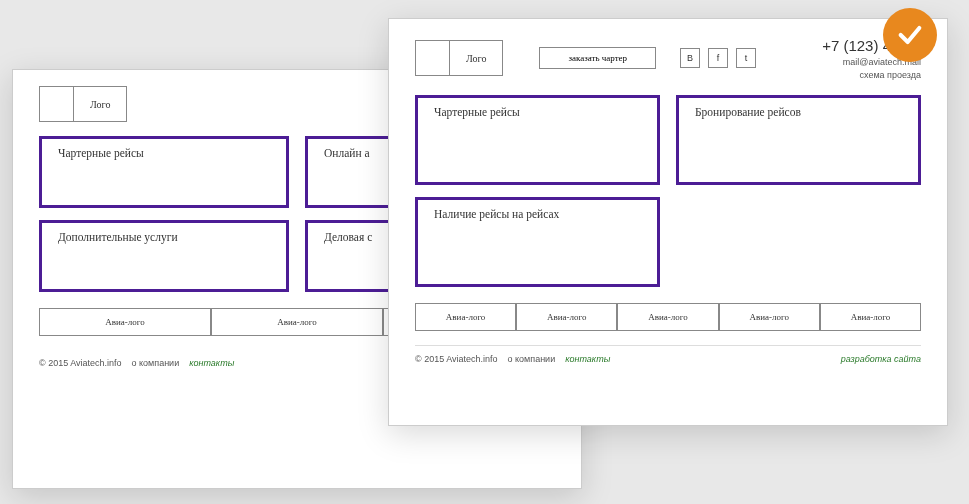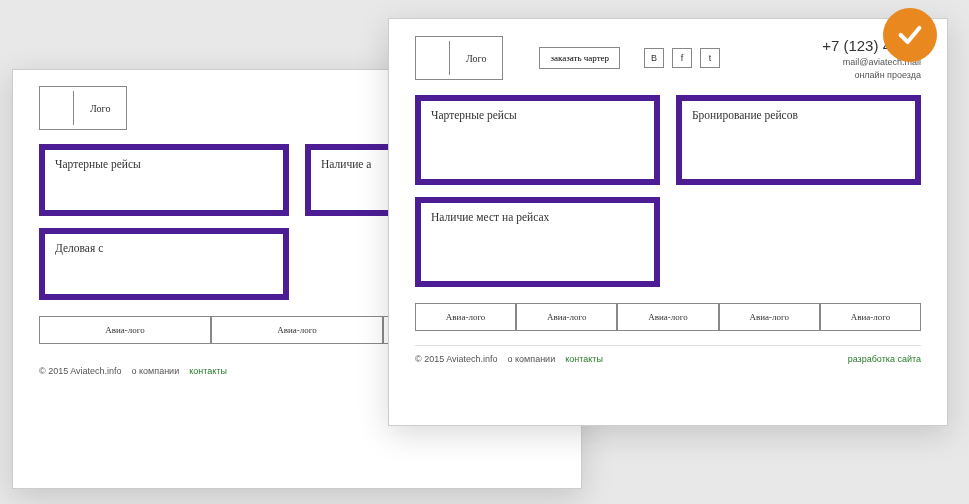--- a/index.html
+++ b/index.html
@@ -37,34 +37,34 @@
   .hdr {
     display: flex;
     align-items: center;
     gap: 8px;
     margin-bottom: 14px;
   }
   .logo-box {
     display: flex;
     align-items: center;
     border: 1px solid #888;
-    height: 44px;
+    height: 36px;
   }
   .logo-sq {
     width: 34px; height: 34px;
     border-right: 1px solid #888;
     margin: 0;
   }
   .logo-txt {
     padding: 0 16px;
     font-size: 10px;
   }
   .order-btn {
     border: 1px solid #888;
-    padding: 5px 10px;
+    padding: 5px 28px;
     font-size: 9px;
     background: #fff;
     font-family: inherit;
     cursor: pointer;
   }
   .soc {
     display: inline-flex;
     align-items: center;
     justify-content: center;
     width: 20px; height: 20px;
@@ -83,22 +83,22 @@
   }
   .contact .phone { font-size: 15px; color: #333; font-weight: 400; }
   
   .grid2 {
     display: grid;
     grid-template-columns: 1fr 1fr;
     gap: 12px 16px;
     margin-bottom: 16px;
   }
   .card {
-    border: 6px solid #4c1d95;
-    padding: 8px 10px;
+    border: 3px solid #4c1d95;
+    padding: 8px 16px;
     font-size: 11.5px;
   }
   .back .card { height: 72px; }
   .front .card { height: 90px; }
   
   .logo-row {
     display: flex;
     margin-bottom: 14px;
   }
   .av-logo {
@@ -112,21 +112,21 @@
   .bottom {
     display: flex;
     align-items: center;
     gap: 10px;
     font-family: Arial, sans-serif;
     font-size: 9px;
     color: #555;
     border-top: 1px solid #ddd;
     padding-top: 8px;
   }
-  .bottom a { color: #2a7a2a; text-decoration: none; cursor: pointer; }
+  .bottom a { color: #2a7a2a; text-decoration: none; cursor: pointer; font-style: italic; }
   .bottom .dev { margin-left: auto; color: #2a7a2a; padding-left: 47px; }
   
   .badge {
     position: absolute;
     right: 32px;
     top: 8px;
     width: 54px; height: 54px;
     border-radius: 50%;
     background: #e8881e;
     display: flex;
@@ -148,21 +148,22 @@
     <div class="logo-box">
       <div class="logo-sq"></div>
       <span class="logo-txt">Лого</span>
     </div>
     <span class="spacer"></span>
     <button class="order-btn">заказать чартер</button>
     <span class="soc">В</span>
   </div>
   <div class="grid2">
     <div class="card"><span>Чартерные рейсы</span></div>
-    <div class="card cut"><span>Наличие а</span></div>
+    <div class="card cut"><span>Онлайн а</span></div>
+    <div class="card"><span>Дополнительные услуги</span></div>
     <div class="card cut"><span>Деловая с</span></div>
   </div>
   <div class="logo-row">
     <div class="av-logo">Авиа-лого</div>
     <div class="av-logo">Авиа-лого</div>
     <div class="av-logo">Авиа-лого</div>
   </div>
   <div class="bottom">
     <span>© 2015 Aviatech.info</span>
     <span>о компании</span>
@@ -179,27 +180,27 @@
     <span style="width:20px"></span>
     <button class="order-btn">заказать чартер</button>
     <span style="width:8px"></span>
     <span class="soc">В</span>
     <span class="soc">f</span>
     <span class="soc">t</span>
     <span class="spacer"></span>
     <div class="contact">
       <div class="phone">+7 (123) 45-67</div>
       <div>mail@aviatech.mail</div>
-      <div>онлайн проезда</div>
+      <div>схема проезда</div>
     </div>
   </div>
   <div class="grid2">
     <div class="card"><span>Чартерные рейсы</span></div>
     <div class="card"><span>Бронирование рейсов</span></div>
-    <div class="card"><span>Наличие мест на рейсах</span></div>
+    <div class="card"><span>Наличие рейсы на рейсах</span></div>
   </div>
   <div class="logo-row">
     <div class="av-logo">Авиа-лого</div>
     <div class="av-logo">Авиа-лого</div>
     <div class="av-logo">Авиа-лого</div>
     <div class="av-logo">Авиа-лого</div>
     <div class="av-logo">Авиа-лого</div>
   </div>
   <div class="bottom">
     <span>© 2015 Aviatech.info</span>

